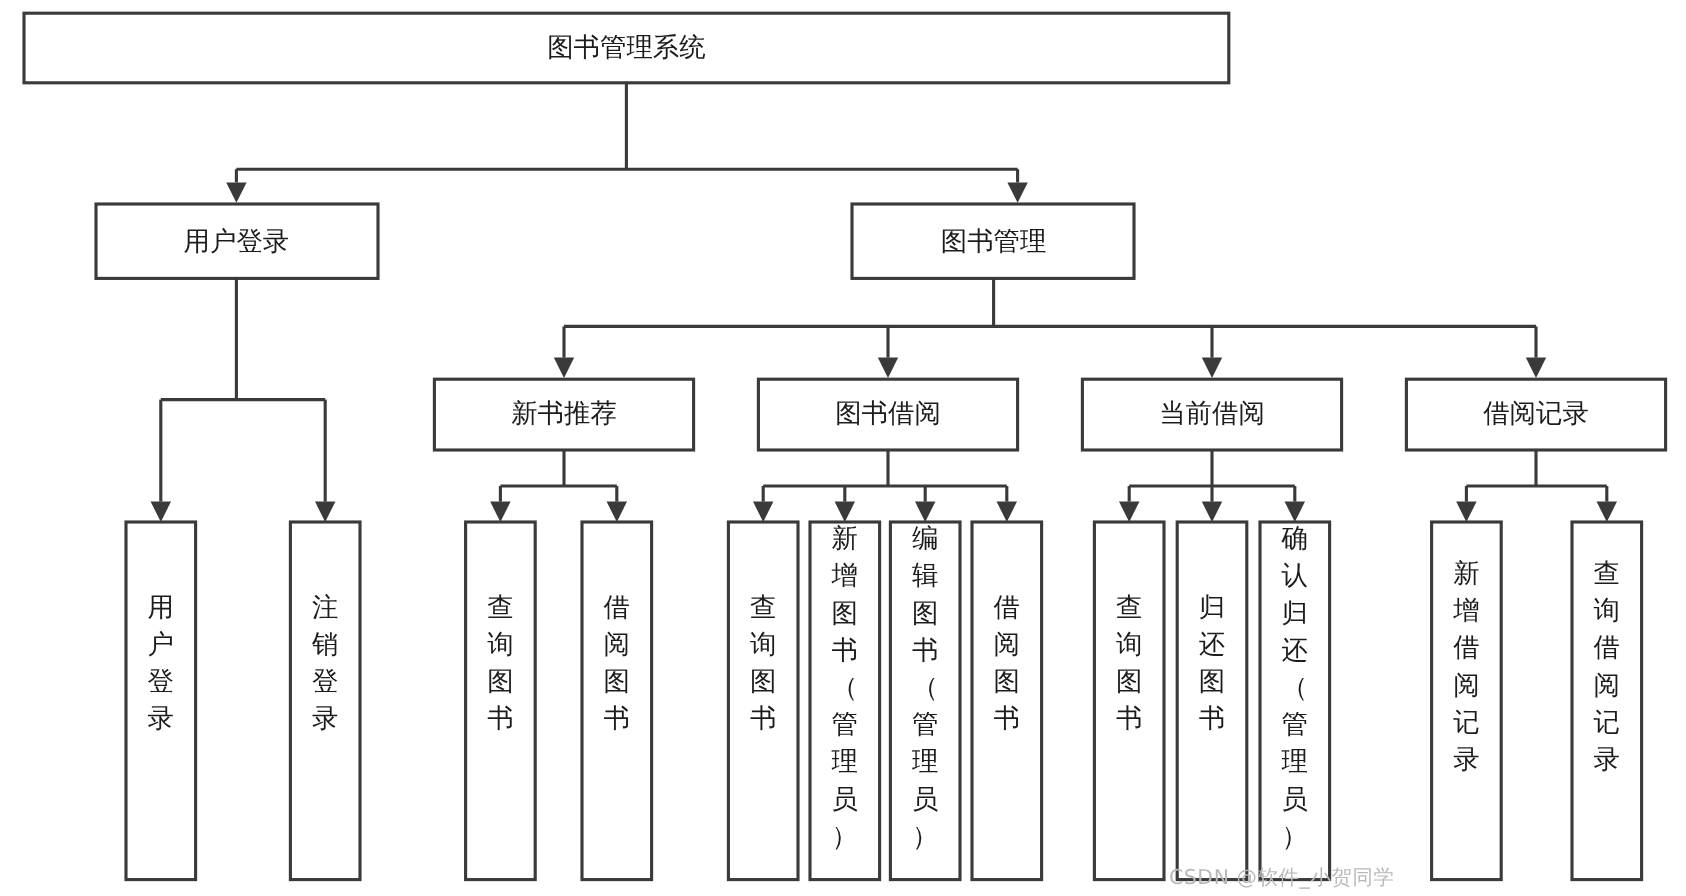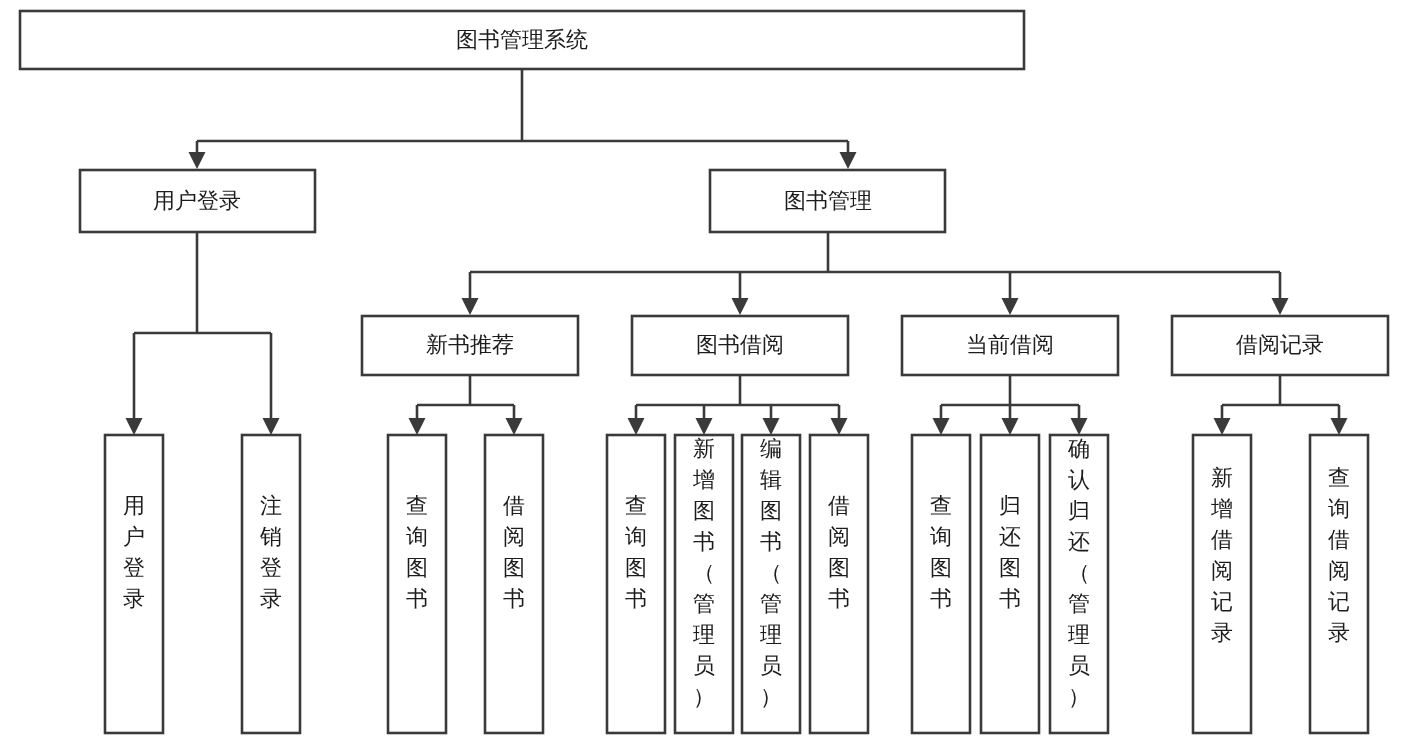--- a/index.html
+++ b/index.html
@@ -197,13 +197,14 @@
     <g>
       <rect class="box-rect" x="1193" y="435" width="58" height="298"></rect>
       <text class="v-label" x="1222" y="485"><tspan x="1222" dy="0">新</tspan><tspan x="1222" dy="31">增</tspan><tspan x="1222" dy="31">借</tspan><tspan x="1222" dy="31">阅</tspan><tspan x="1222" dy="31">记</tspan><tspan x="1222" dy="31">录</tspan></text>
     </g>
     <g>
       <rect class="box-rect" x="1310" y="435" width="58" height="298"></rect>
       <text class="v-label" x="1339" y="485"><tspan x="1339" dy="0">查</tspan><tspan x="1339" dy="31">询</tspan><tspan x="1339" dy="31">借</tspan><tspan x="1339" dy="31">阅</tspan><tspan x="1339" dy="31">记</tspan><tspan x="1339" dy="31">录</tspan></text>
     </g>
   </svg>
 
+  <div class="watermark">CSDN @软件_小贺同学</div>
 </div>
 
 </body></html>

